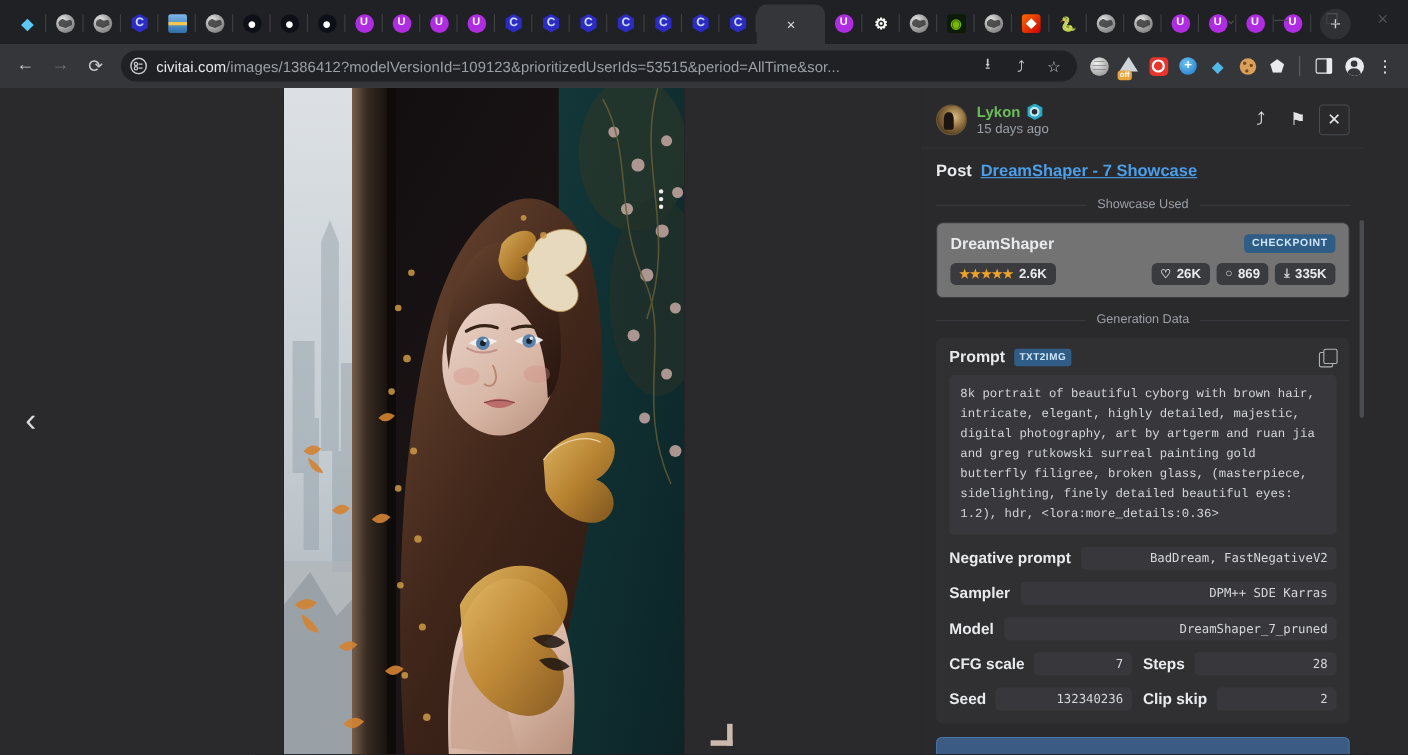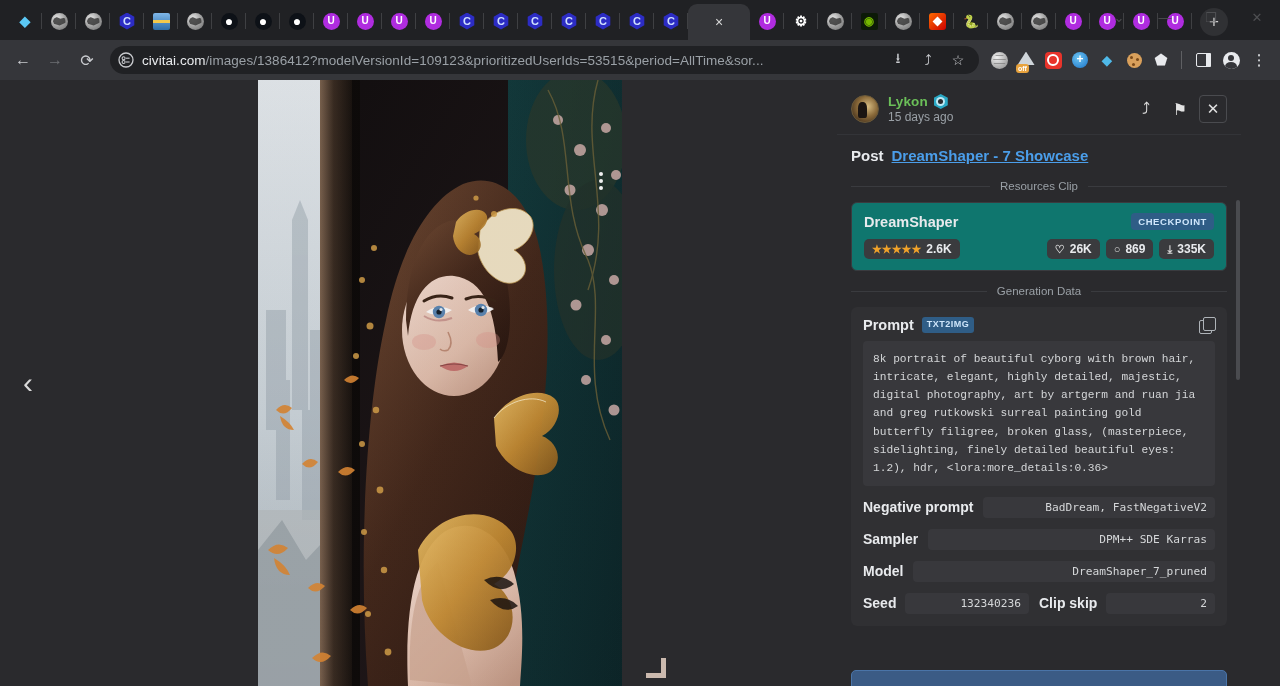--- a/index.html
+++ b/index.html
@@ -223,21 +223,21 @@
   .sb-scroll { flex: 1 1 auto; overflow: hidden; padding: 0 14px; position: relative; }
 
   .divider-label {
     display: flex; align-items: center; gap: 10px;
     margin: 6px 0 10px 0;
   }
   .divider-label span { font-size: 11.5px; color: #9aa0a6; white-space: nowrap; }
   .divider-label i { flex: 1 1 auto; height: 1px; background: #3a3b3f; display:block; }
 
   .rescard {
-    background: #0f766e; border: 1px solid #3a3b3f; border-radius: 6px;
+    background: #737373; border: 1px solid #3a3b3f; border-radius: 6px;
     padding: 10px 12px 11px 12px; margin-bottom: 14px;
   }
   .rescard-top { display: flex; align-items: center; justify-content: space-between; margin-bottom: 9px;}
   .rescard-name { font-size: 14.5px; color: #e8eaed; font-weight: bold; }
   .chip-checkpoint {
     background: #2f5d86; color: #cfe6fb; font-size: 9.5px; font-weight: bold;
     letter-spacing: .6px; padding: 3px 7px; border-radius: 4px;
   }
   .rescard-stats { display: flex; align-items: center; justify-content: space-between; }
   .pill {
@@ -665,21 +665,21 @@
 
       <div class="sb-post">
         <span class="sb-post-label">Post</span>
         <span class="sb-post-link">DreamShaper - 7 Showcase</span>
       </div>
 
       <div class="sb-scroll">
 
         <div class="divider-label">
           <i></i>
-          <span>Resources Clip</span>
+          <span>Showcase Used</span>
           <i></i>
         </div>
 
         <div class="rescard">
           <div class="rescard-top">
             <span class="rescard-name">DreamShaper</span>
             <span class="chip-checkpoint">CHECKPOINT</span>
           </div>
           <div class="rescard-stats">
             <span class="pill">
@@ -725,20 +725,30 @@
               <div class="prow">
                 <span class="prow-label">Sampler</span>
                 <span class="prow-val">DPM++ SDE Karras</span>
               </div>
               <div class="prow">
                 <span class="prow-label">Model</span>
                 <span class="prow-val">DreamShaper_7_pruned</span>
               </div>
               <div class="prow split">
                 <span class="half">
+                  <span class="prow-label">CFG scale</span>
+                  <span class="prow-val">7</span>
+                </span>
+                <span class="half">
+                  <span class="prow-label">Steps</span>
+                  <span class="prow-val">28</span>
+                </span>
+              </div>
+              <div class="prow split">
+                <span class="half">
                   <span class="prow-label">Seed</span>
                   <span class="prow-val">132340236</span>
                 </span>
                 <span class="half">
                   <span class="prow-label">Clip skip</span>
                   <span class="prow-val">2</span>
                 </span>
               </div>
             </div>
         </div>

